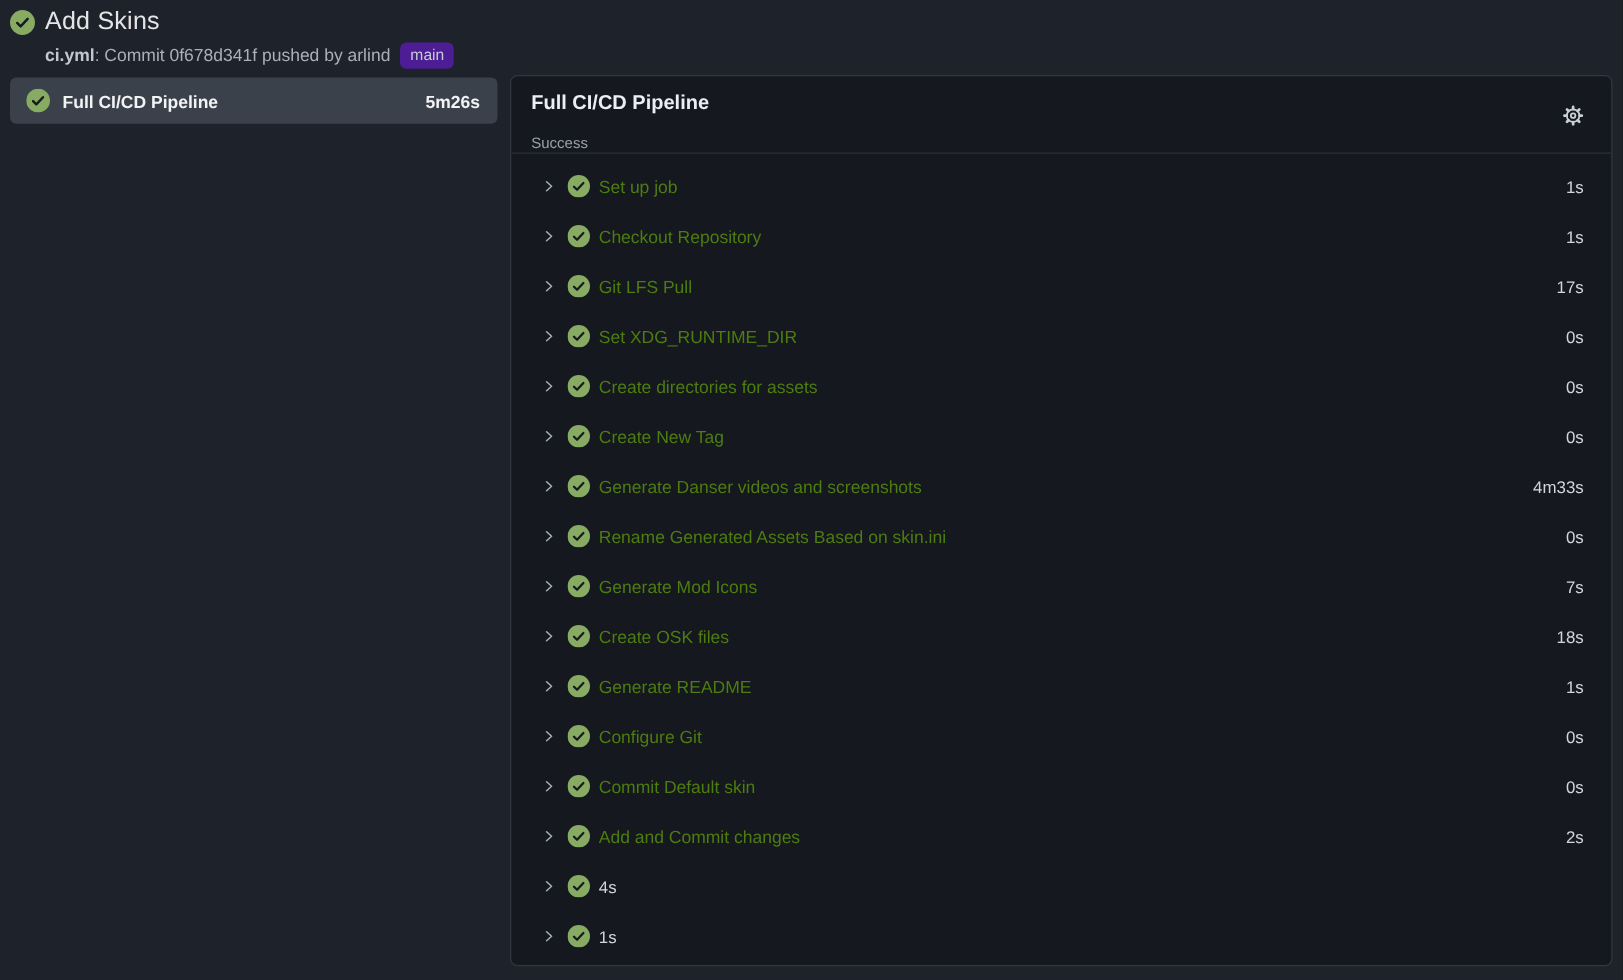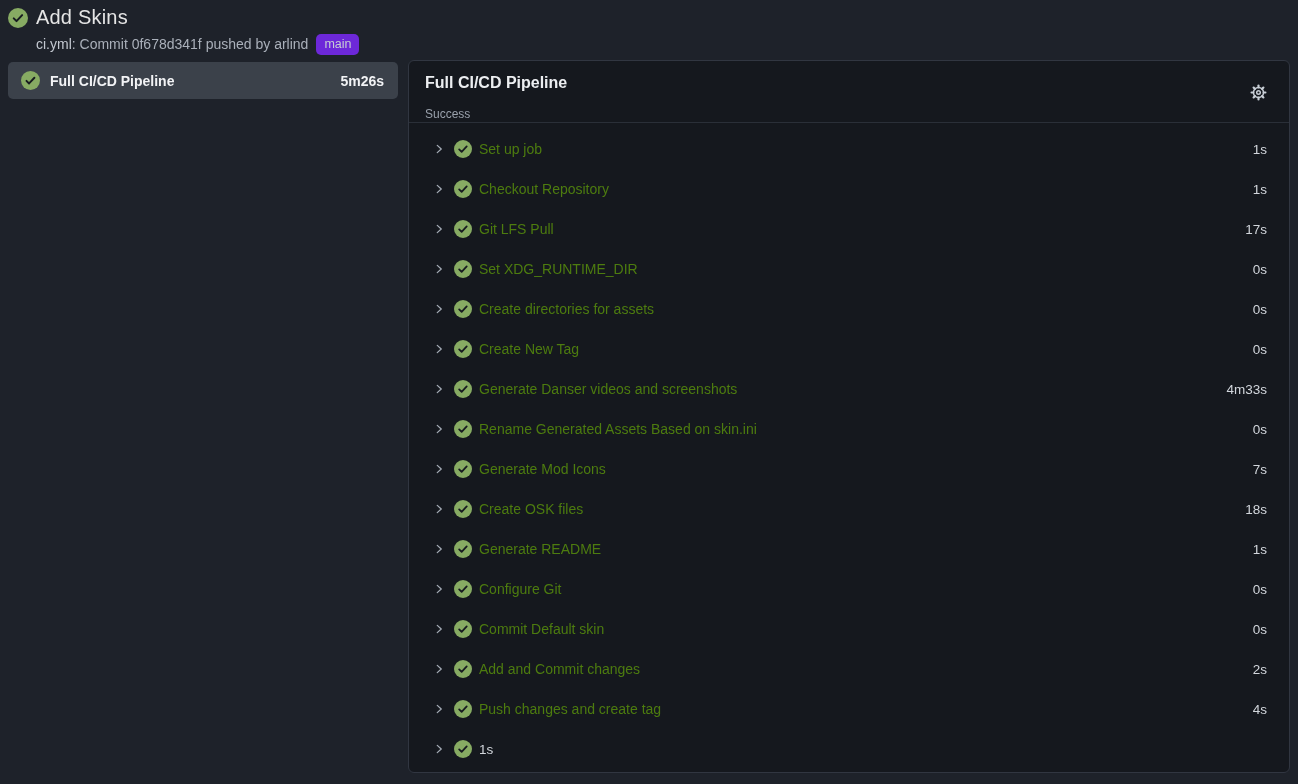--- a/index.html
+++ b/index.html
@@ -15,23 +15,23 @@
   
   .run-header { position:absolute; left:8px; top:6px; }
   .run-title-row { display:flex; align-items:center; gap:8px; }
   .status-icon-lg { width:20px; height:20px; flex:0 0 auto; }
   .run-title { font-size:20px; font-weight:500; color:#e5e5e5; letter-spacing:.2px; }
   .run-subtitle {
     margin-left:28px; margin-top:5px;
     font-size:14px; color:#aab0ba;
     display:flex; align-items:center; gap:8px; white-space:nowrap;
   }
-  .wf-file { font-weight:400; color:#c3c8d0; }
+  .wf-file { font-weight:700; color:#c3c8d0; }
   .branch-badge {
-    background:#6d28d9; color:#c6ccd4;
+    background:#4c1d95; color:#c6ccd4;
     font-size:12.5px; line-height:1;
     padding:4px 8px; border-radius:5px;
     cursor:pointer;
   }
 
   
   .jobs-sidebar { position:absolute; left:8px; top:62px; width:390px; }
   .job-item {
     height:37px; display:flex; align-items:center;
     background:#3b414a; border-radius:5px;
@@ -296,21 +296,20 @@
   </div>
 
   <div class="step-row">
     <svg class="chevron-icon" viewBox="0 0 16 16">
       <path d="M5.7 3.2L11 8l-5.3 4.8" stroke="currentColor" stroke-width="1.7" fill="none" stroke-linecap="round" stroke-linejoin="round"></path>
     </svg>
     <svg class="status-icon-sm check-circle" viewBox="0 0 16 16">
       <circle cx="8" cy="8" r="8" fill="currentColor"></circle>
       <path d="M4.6 8.3l2.2 2.2 4.5-4.8" stroke="#171b20" stroke-width="1.6" fill="none" stroke-linecap="round" stroke-linejoin="round"></path>
     </svg>
-    <span class="step-name">Push changes and create tag</span>
     <span class="step-duration">4s</span>
   </div>
 
   <div class="step-row">
     <svg class="chevron-icon" viewBox="0 0 16 16">
       <path d="M5.7 3.2L11 8l-5.3 4.8" stroke="currentColor" stroke-width="1.7" fill="none" stroke-linecap="round" stroke-linejoin="round"></path>
     </svg>
     <svg class="status-icon-sm check-circle" viewBox="0 0 16 16">
       <circle cx="8" cy="8" r="8" fill="currentColor"></circle>
       <path d="M4.6 8.3l2.2 2.2 4.5-4.8" stroke="#171b20" stroke-width="1.6" fill="none" stroke-linecap="round" stroke-linejoin="round"></path>

